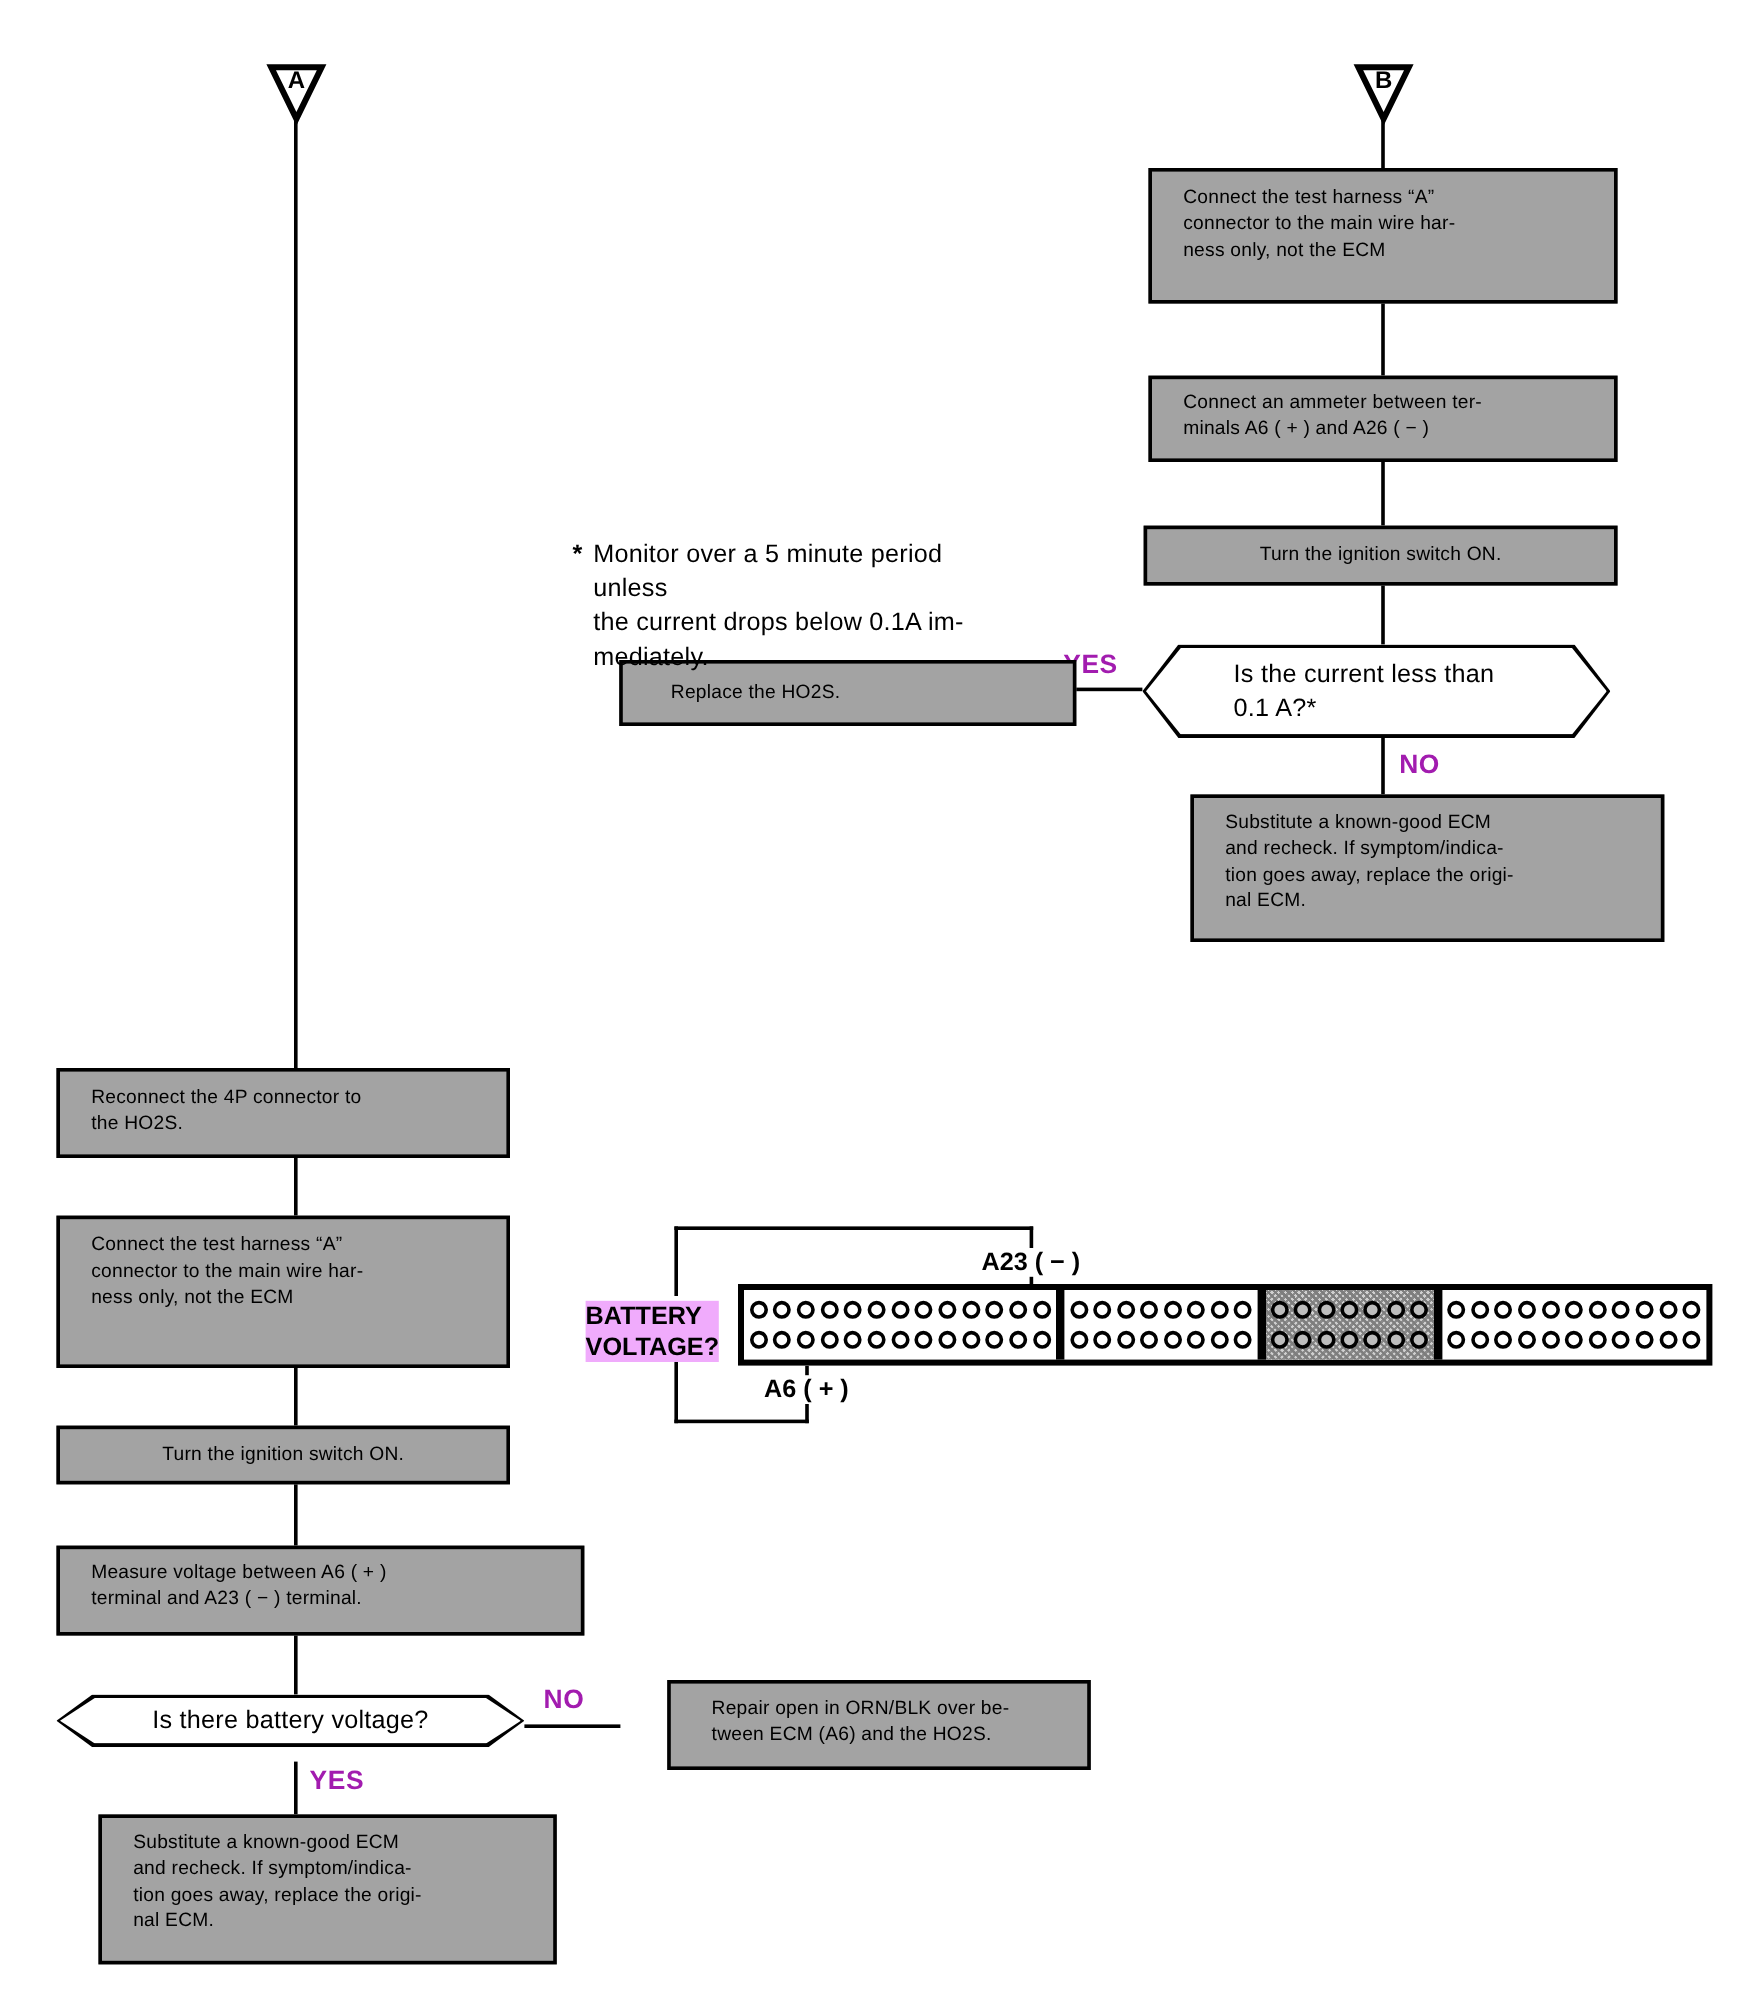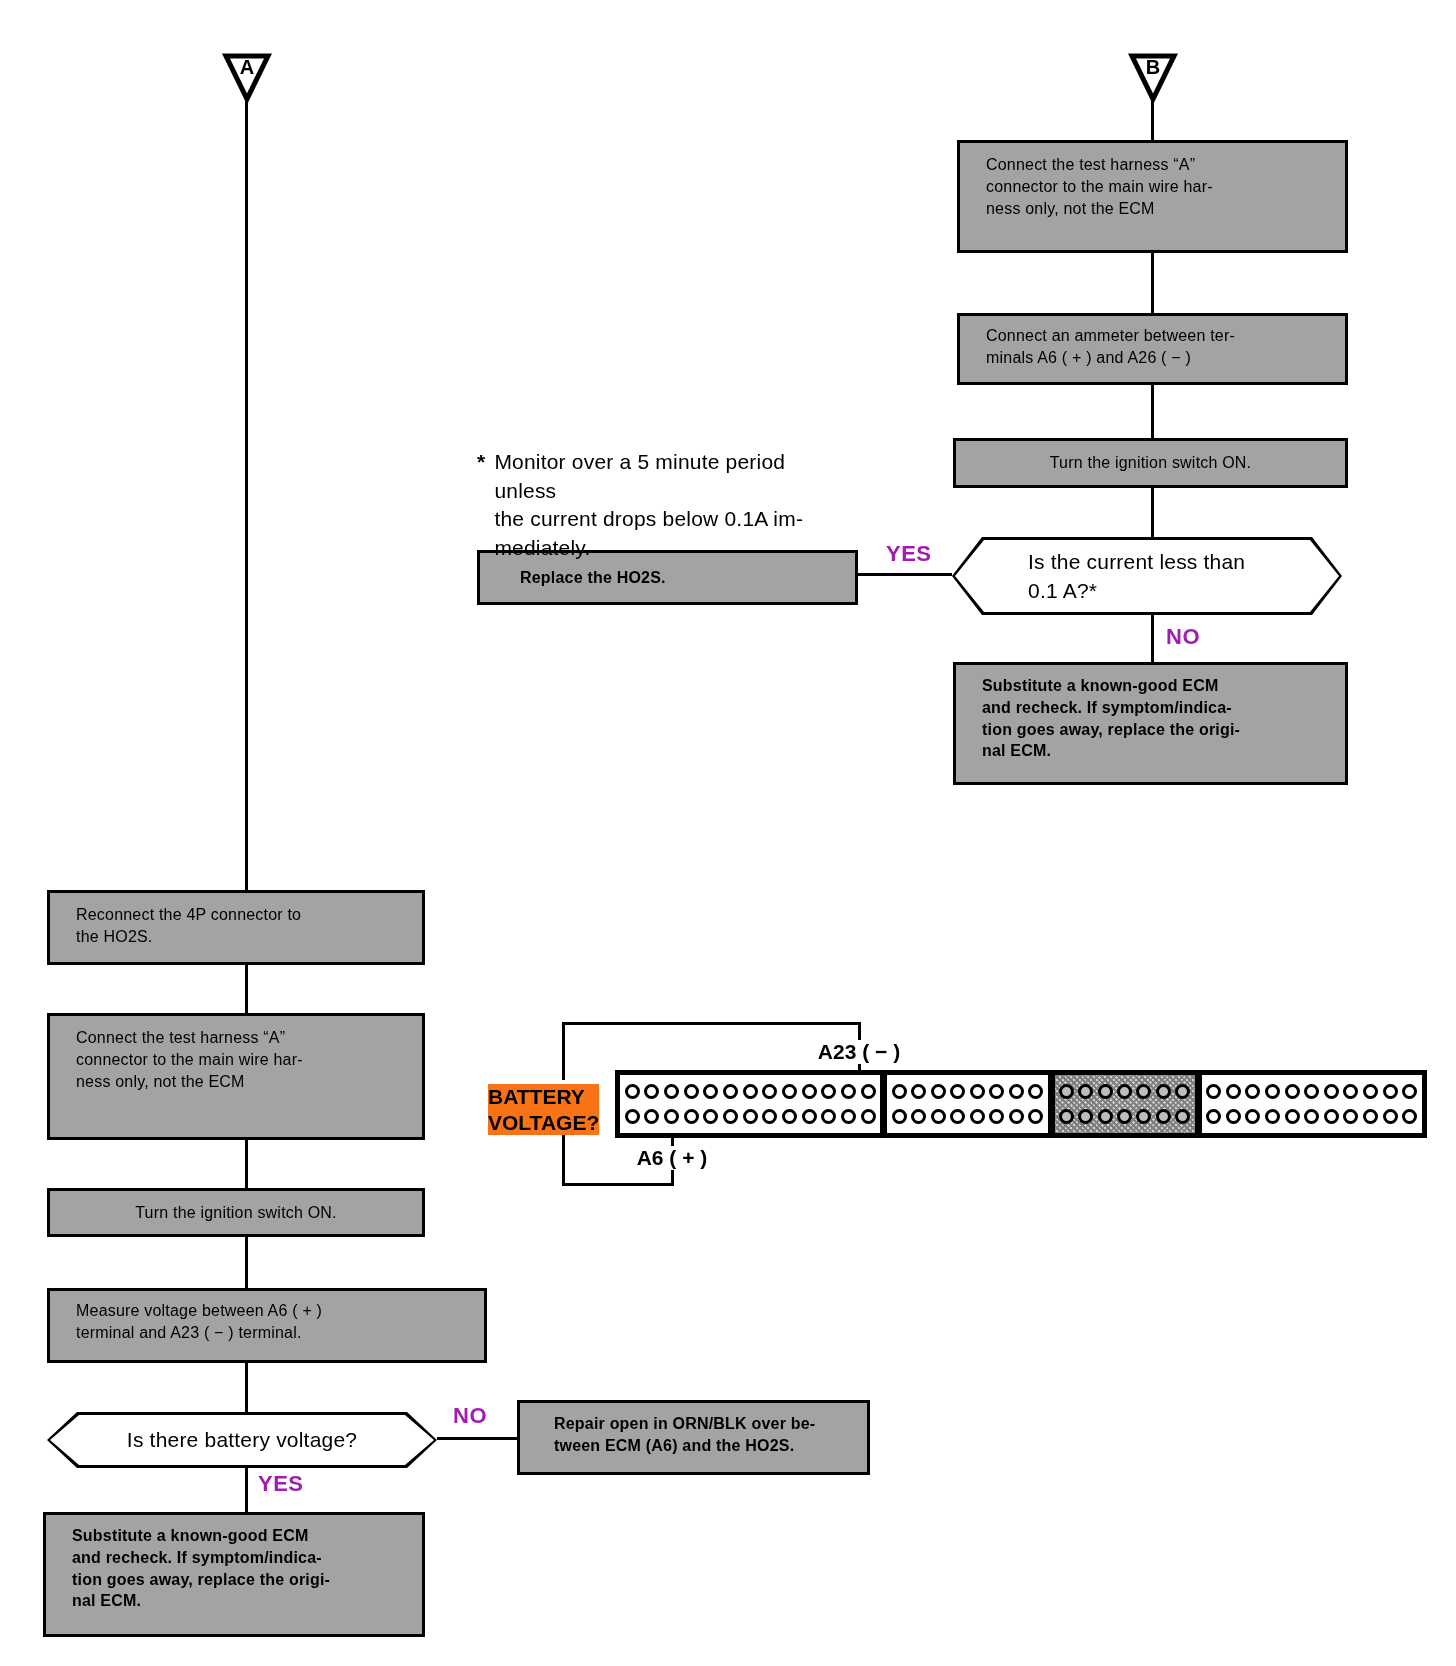--- a/index.html
+++ b/index.html
@@ -9,21 +9,21 @@
     font-family:"Liberation Sans","DejaVu Sans",sans-serif;
     overflow:hidden;
   }
   .box {
     position:absolute; box-sizing:border-box;
     border:3px solid #000; background:#a3a3a3;
     font-size:16px; line-height:1.36; color:#000;
     white-space:pre-line; padding:11px 18px 8px 26px;
     letter-spacing:0.2px;
   }
-  .box.bold { font-weight:bold; }
+  .box.bold { font-weight:normal;margin-left:39px; }
   .box.center {
     display:flex; align-items:center; justify-content:center;
     text-align:center; padding:0; white-space:pre-line;
   }
   .vline, .hline { position:absolute; background:#000; }
   .vline { width:3px; }
   .hline { height:3px; }
   .flow-label {
     position:absolute; font-weight:bold; font-size:22px; color:#a21caf;
     letter-spacing:0.5px;
@@ -48,21 +48,21 @@
     font-weight:bold; font-size:20px; z-index:2;
   }
   .footnote {
     position:absolute; display:flex; gap:9px;
     font-size:21px; line-height:1.36; letter-spacing:0.2px;
   }
   .footnote .marker { font-weight:bold; }
   .footnote .ftext { white-space:pre-line; width:352px; }
   .conn-label {
     position:absolute; font-weight:bold; font-size:21px; line-height:1.22;
-    white-space:pre-line; background:#f97316; z-index:3; text-align:left;
+    white-space:pre-line; background:#f0abfc; z-index:3; text-align:left;
   }
   .pin-ref {
     position:absolute; font-weight:bold; font-size:21px;
     background:#fff; z-index:3; text-align:center;
   }
   .connector {
     position:absolute; box-sizing:border-box;
     border:5px solid #000; background:#fff;
     display:flex; align-items:stretch;
   }
@@ -112,21 +112,21 @@
 
   <div class="box center" style="left:47px; top:1188px; width:378px; height:49px;">Turn the ignition switch ON.</div>
 
   <div class="vline" style="left:245px; top:1237px; height:51px;"></div>
 
   <div class="box" style="left:47px; top:1288px; width:440px; height:75px; padding-top:9px;">Measure voltage between A6 ( + )
 terminal and A23 ( − ) terminal.</div>
 
   <div class="vline" style="left:245px; top:1363px; height:49px;"></div>
 
-  <div class="hex centered" style="left:47px; top:1412px; width:390px; height:56px;">
+  <div class="hex centered" style="left:47px; top:1412px; width:390px; height:44px;">
     <span class="hex-text">Is there battery voltage?</span>
   </div>
 
   <div class="hline" style="left:437px; top:1437px; width:80px;"></div>
   <span class="flow-label" style="left:453px; top:1403px;">NO</span>
 
   <div class="box bold" style="left:517px; top:1400px; width:353px; height:75px; padding-left:34px; padding-top:10px;">Repair open in ORN/BLK over be-
 tween ECM (A6) and the HO2S.</div>
 
   <div class="vline" style="left:245px; top:1468px; height:44px;"></div>

